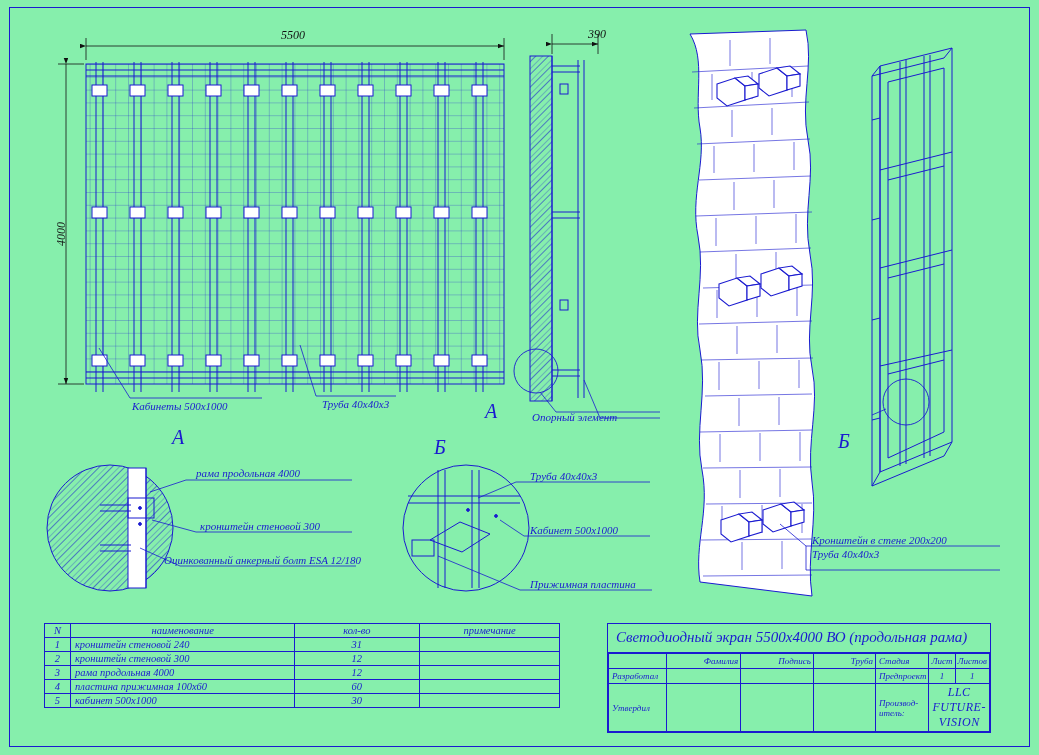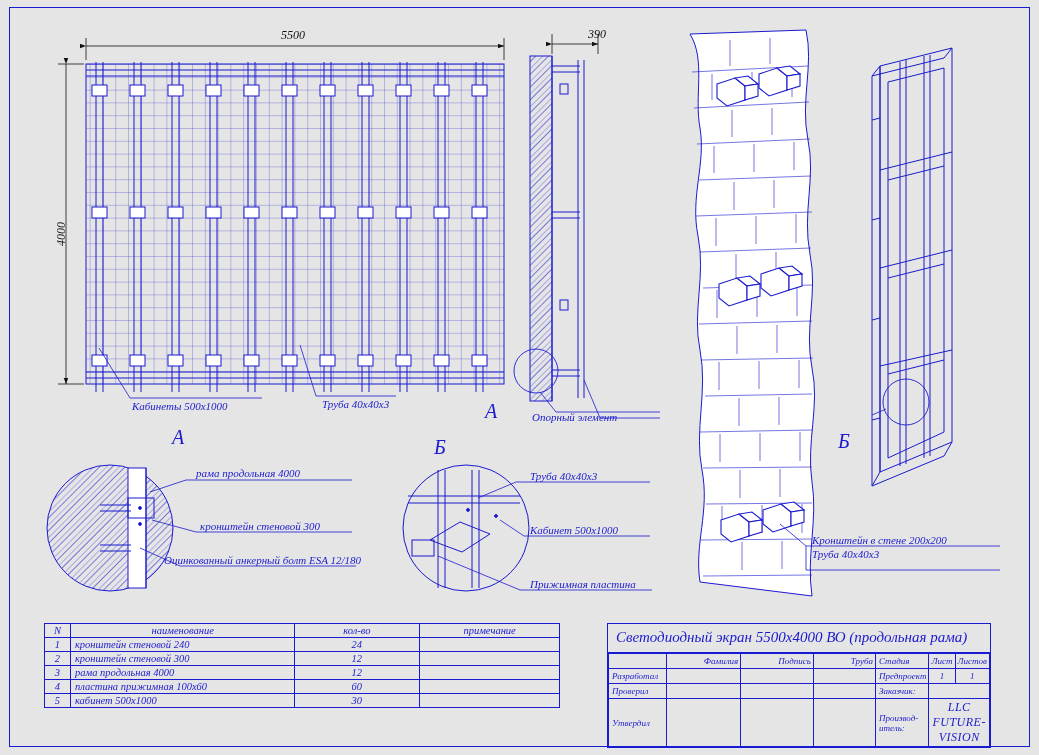--- a/index.html
+++ b/index.html
@@ -10,21 +10,21 @@
   body {
     width: 1039px;
     height: 755px;
     font-family: "Liberation Sans", sans-serif;
     overflow: hidden;
   }
   #sheet {
     position: relative;
     width: 1039px;
     height: 755px;
-    background: #e5e5e5;
+    background: #86efac;
   }
   .frame {
     position: absolute;
     left: 9px;
     top: 7px;
     width: 1021px;
     height: 740px;
     border: 1.5px solid #1a1ad0;
     box-sizing: border-box;
   }
@@ -471,21 +471,21 @@
     <tbody>
       <tr>
         <td class="c-n">N</td>
         <td class="c-name" style="text-align:center;">наименование</td>
         <td class="c-qty">кол-во</td>
         <td class="c-note">примечание</td>
       </tr>
       <tr>
         <td class="c-n">1</td>
         <td class="c-name">кронштейн стеновой 240</td>
-        <td class="c-qty">24</td>
+        <td class="c-qty">31</td>
         <td class="c-note"></td>
       </tr>
       <tr>
         <td class="c-n">2</td>
         <td class="c-name">кронштейн стеновой 300</td>
         <td class="c-qty">12</td>
         <td class="c-note"></td>
       </tr>
       <tr>
         <td class="c-n">3</td>
@@ -524,28 +524,20 @@
         <tr>
           <td class="lead">Разработал</td>
           <td class="blank"></td>
           <td class="blank"></td>
           <td class="blank"></td>
           <td class="stage-lead">Предпроект</td>
           <td>1</td>
           <td>1</td>
         </tr>
         <tr>
-          <td class="lead">Проверил</td>
-          <td class="blank"></td>
-          <td class="blank"></td>
-          <td class="blank"></td>
-          <td class="stage-lead" rowspan="1">Заказчик:</td>
-          <td colspan="2"></td>
-        </tr>
-        <tr>
           <td class="lead">Утвердил</td>
           <td class="blank"></td>
           <td class="blank"></td>
           <td class="blank"></td>
           <td class="stage-lead">Производ- итель:</td>
           <td colspan="2" class="org">LLC FUTURE-VISION</td>
         </tr>
       </tbody>
     </table>
   </div>

